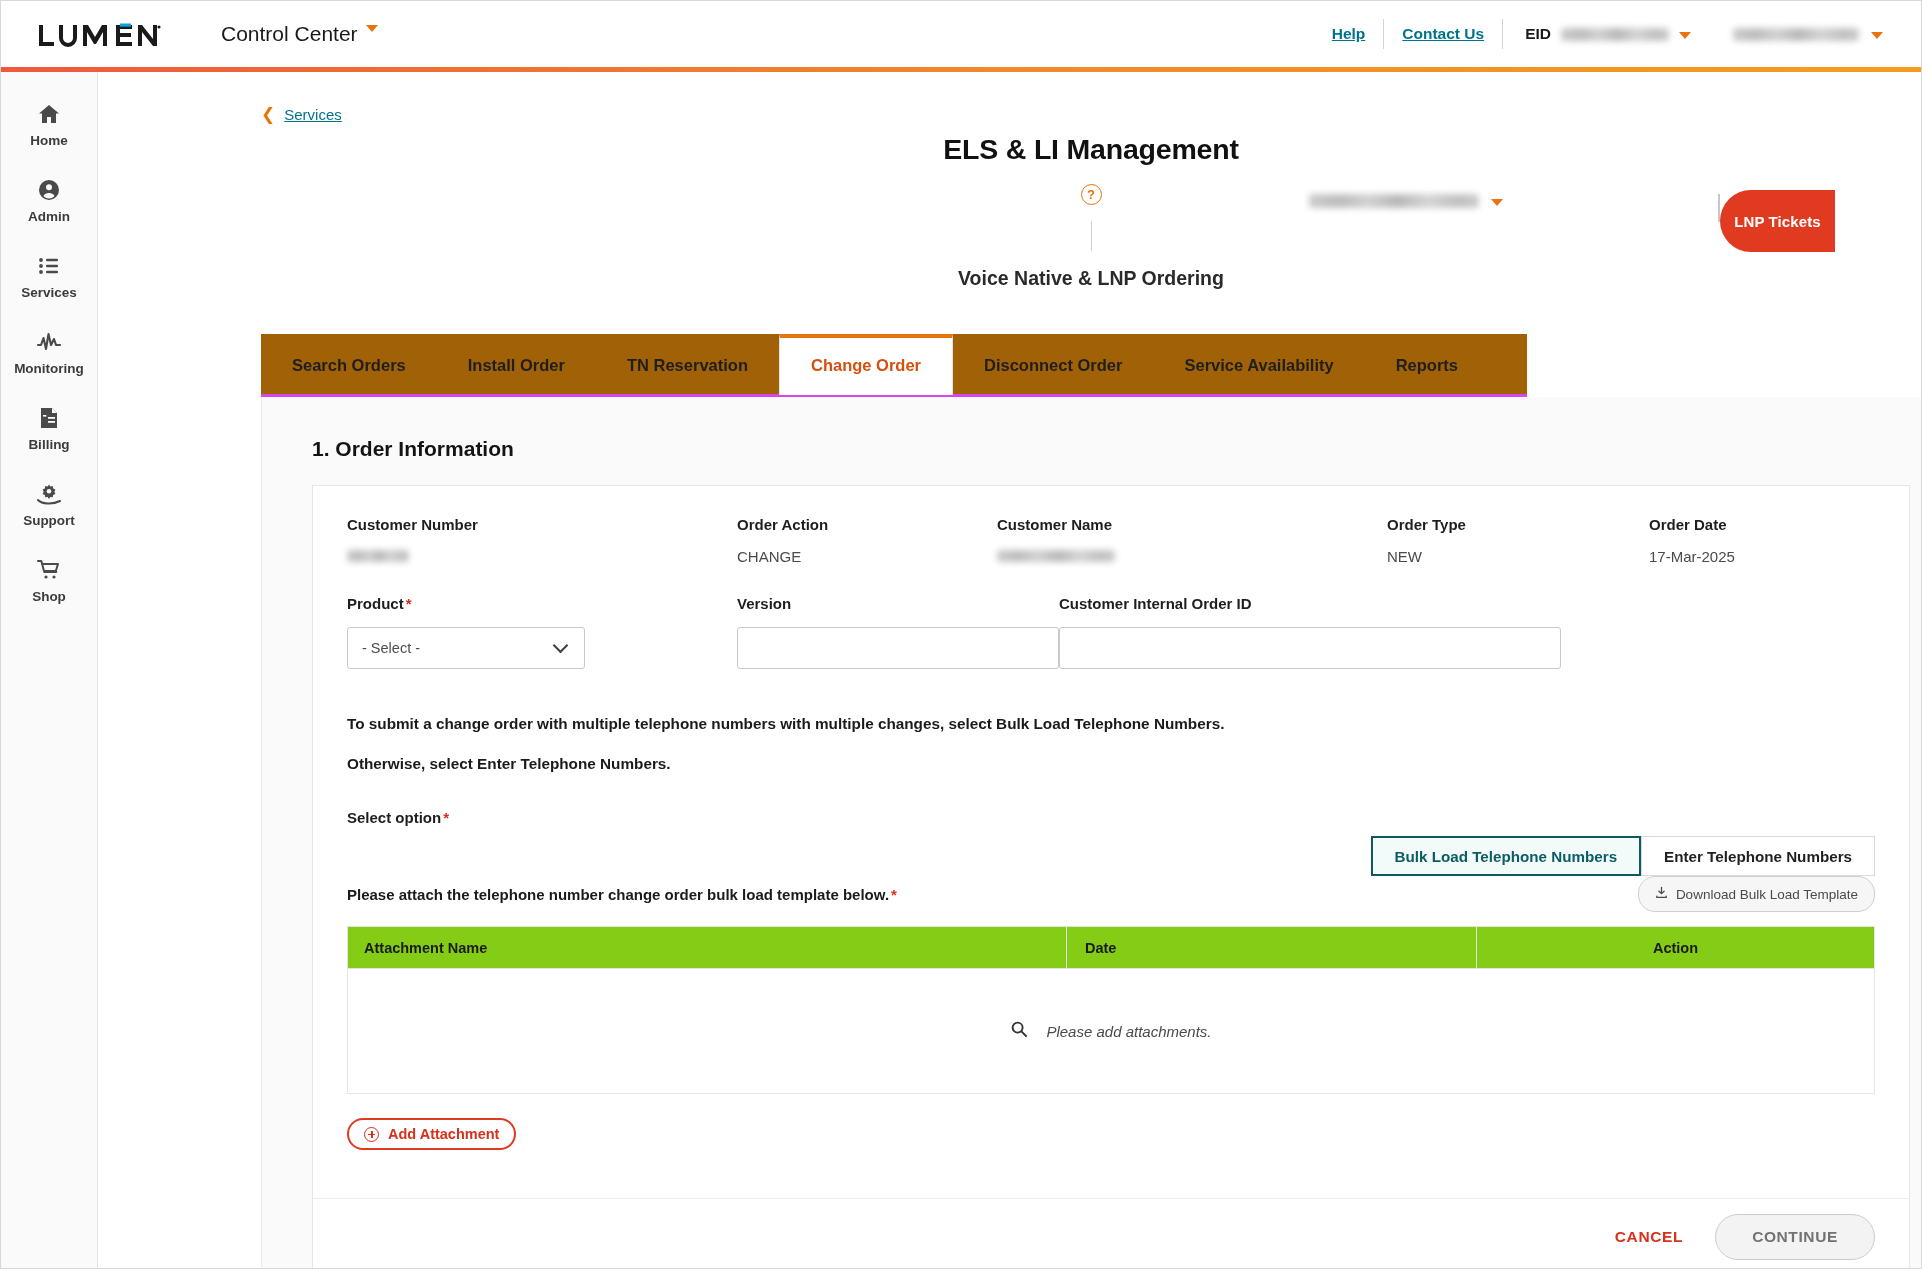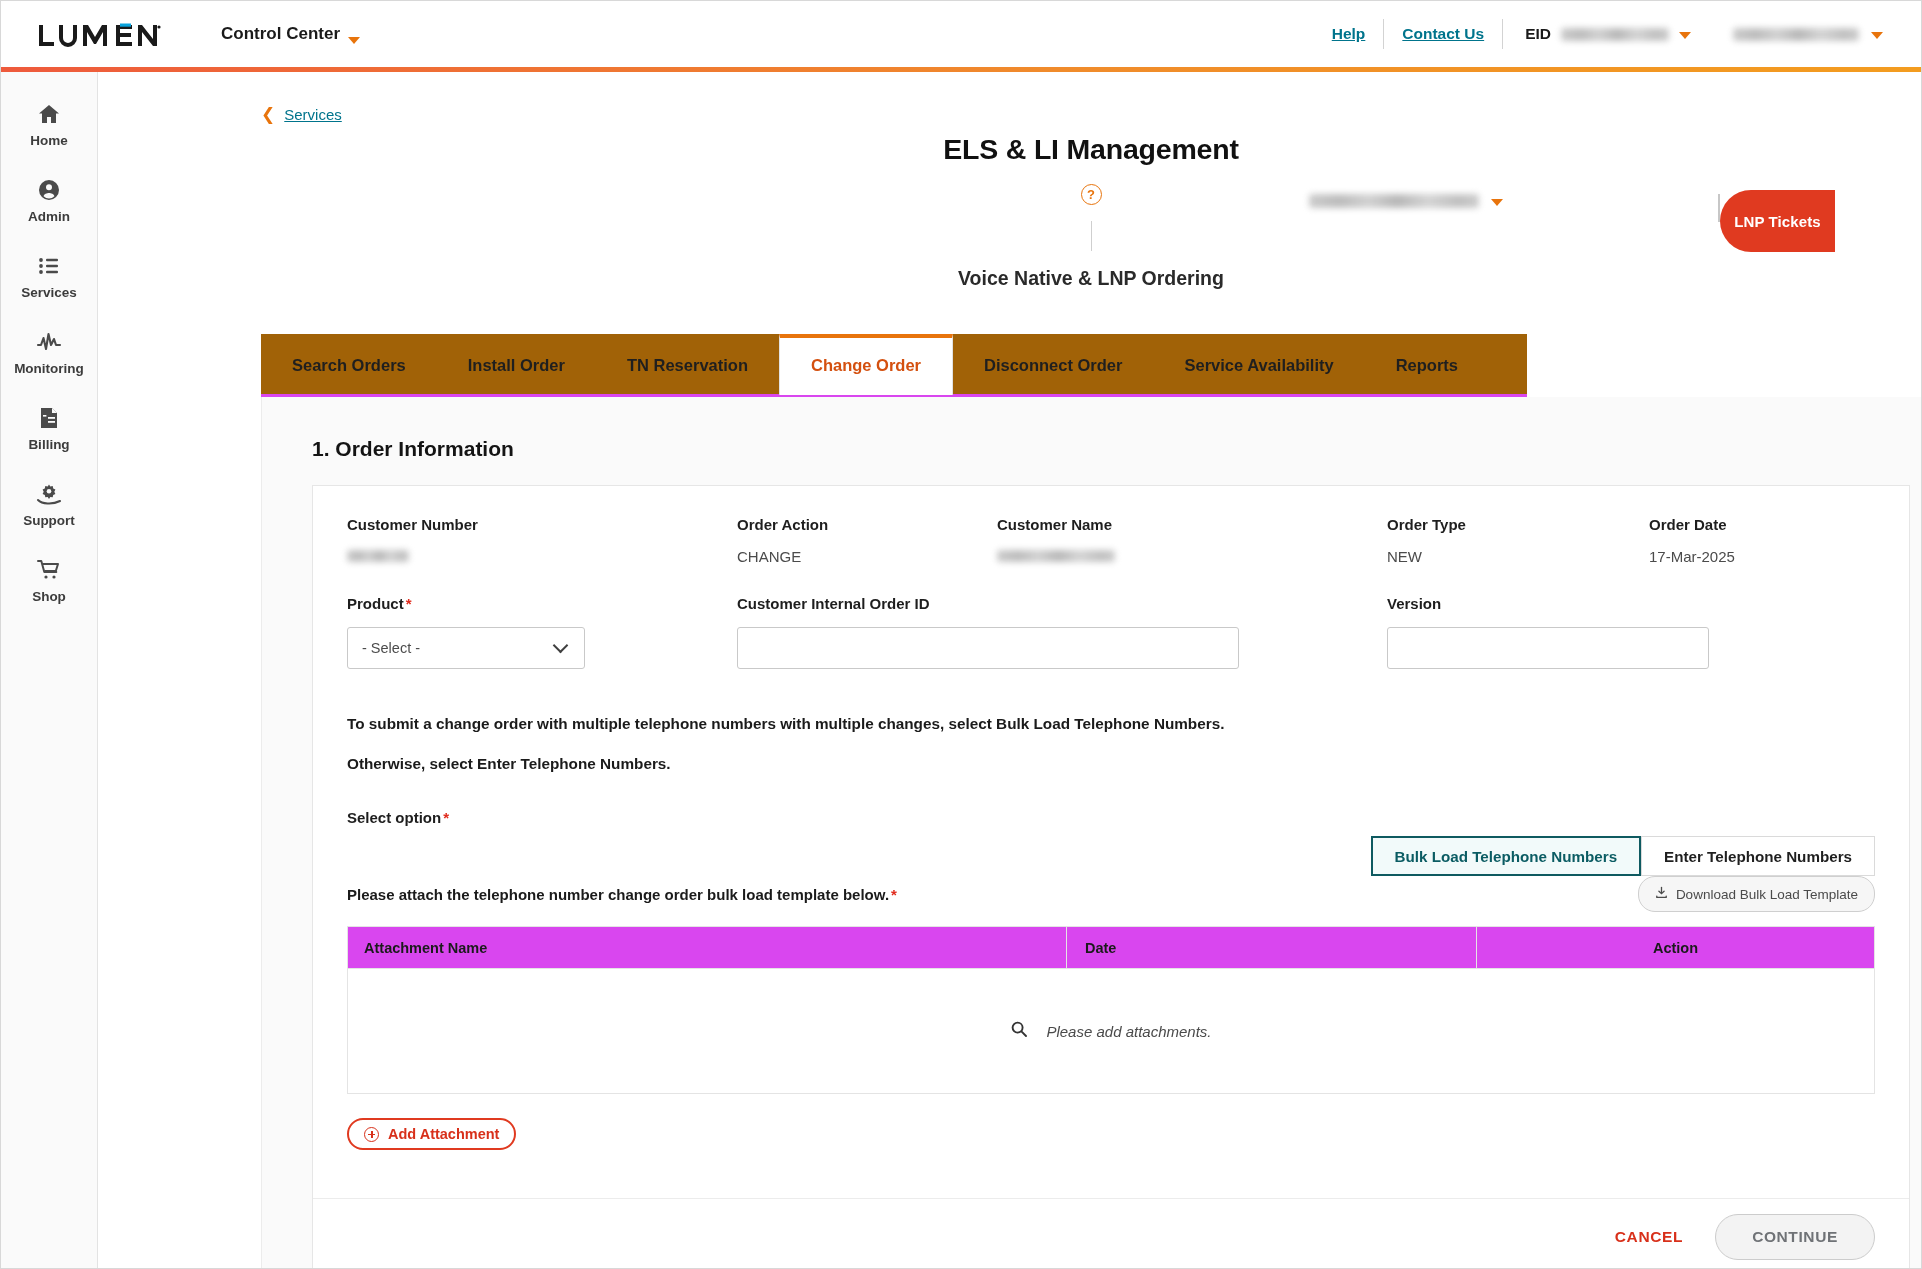--- a/index.html
+++ b/index.html
@@ -24,22 +24,22 @@
     height: 66px;
     background: #ffffff;
     display: flex; align-items: center;
     position: relative;
     padding: 0 28px 0 36px;
   }
   .logo { display: flex; align-items: flex-end; height: 34px; margin-right: 32px; }
   .logo svg { display: block; }
 
   .app-switcher {
-    display: flex; align-items: flex-end; gap: 8px;
-    font-size: 17px; font-weight: bold; color: #1a1a1a;
+    display: flex; align-items: flex-start; gap: 8px;
+    font-size: 21px; font-weight: normal; color: #1a1a1a;
     margin-left: 28px; cursor: pointer;
   }
   .caret-orange {
     width: 0; height: 0;
     border-left: 6px solid transparent;
     border-right: 6px solid transparent;
     border-top: 7px solid #e8740c;
     margin-top: 3px;
   }
   .topbar-right {
@@ -214,21 +214,21 @@
   .dl-btn {
     display: flex; align-items: center; gap: 8px;
     height: 36px; padding: 0 16px;
     border: 1px solid #cfcfcf; border-radius: 17px;
     background: #f6f6f6; color: #4b4b4b; font-size: 13.5px;
     cursor: pointer; font-family: "Liberation Sans", sans-serif;
   }
 
   .att-table { margin-top: 14px; border: 1px solid #e4e4e4; }
   .att-head {
-    display: flex; background: #d946ef; border-bottom: 1px solid #e4e4e4;
+    display: flex; background: #84cc16; border-bottom: 1px solid #e4e4e4;
     height: 42px; align-items: center;
   }
   .att-head .th {
     font-size: 14.5px; font-weight: bold; color: #1b1b1b;
   }
   .th-name { width: 718px; padding-left: 16px; }
   .th-date { width: 410px; padding-left: 18px; border-left: 1px solid #e4e4e4; height: 42px; display:flex; align-items:center; }
   .th-action { flex: 1; text-align: center; border-left: 1px solid #e4e4e4; height: 42px; display:flex; align-items:center; justify-content:center; }
   .att-body {
     height: 124px; background: #fff;
@@ -477,28 +477,28 @@
             <div class="col" style="width:390px">
               <div class="fld-label">
                 <span>Product</span><span class="req">*</span>
               </div>
               <div class="select-box">
                 <span>- Select -</span>
                 <span class="chev"></span>
               </div>
             </div>
 
+            <div class="col">
+              <div class="fld-label">Version</div>
+              <input class="text-input" style="width: 322px;" type="text" value="">
+            </div>
+
             <div class="col" style="width:650px">
               <div class="fld-label">Customer Internal Order ID</div>
               <input class="text-input" style="width: 502px;" type="text" value="">
-            </div>
-
-            <div class="col">
-              <div class="fld-label">Version</div>
-              <input class="text-input" style="width: 322px;" type="text" value="">
             </div>
           </div>
 
           <div class="instructions">
             <p>To submit a change order with multiple telephone numbers with multiple changes, select Bulk Load Telephone Numbers.</p>
             <p>Otherwise, select Enter Telephone Numbers.</p>
           </div>
 
           <div class="opt-label">
             <span>Select option</span><span class="req">*</span>

